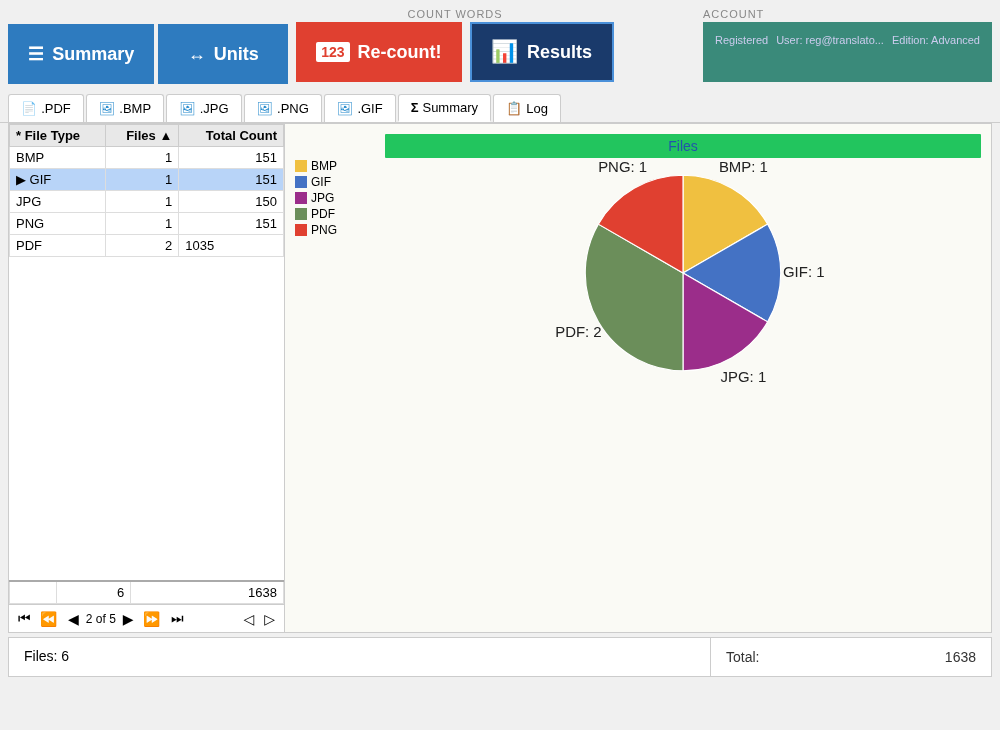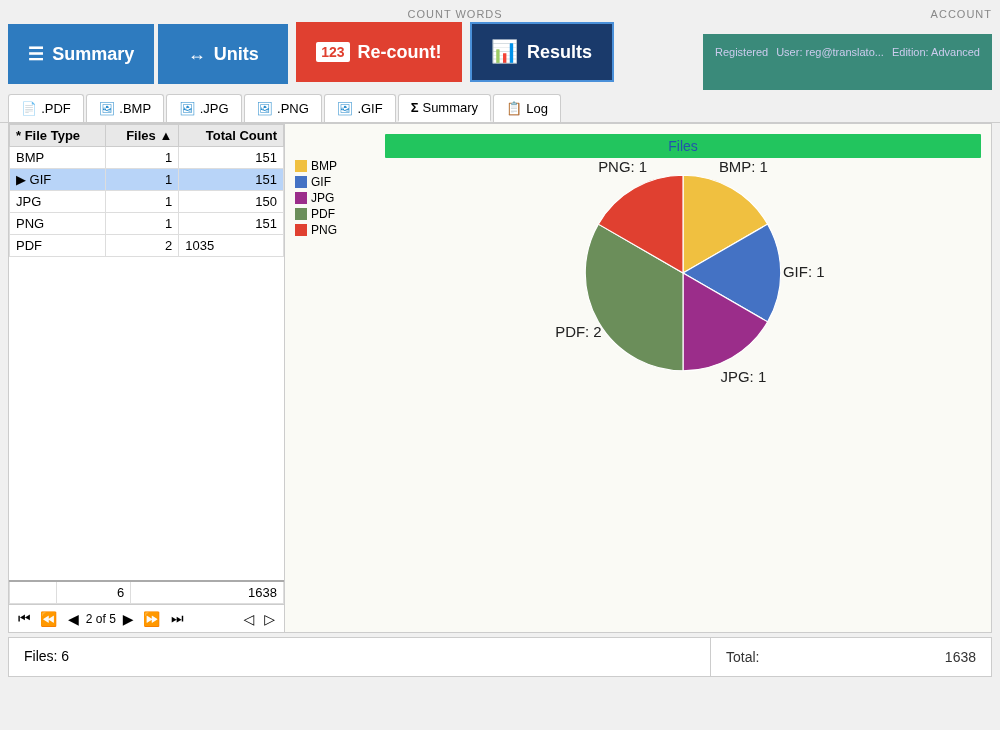--- a/index.html
+++ b/index.html
@@ -208,21 +208,21 @@
       </button>
       <button class="toolbar-btn btn-results">
         <span style="font-size:22px;">📊</span>
         <span>Results</span>
       </button>
     </div>
   </div>
 
   <div style="flex:1;"></div>
 
-  <div style="display:flex;flex-direction:column;align-items:flex-end;gap:12px;">
+  <div style="display:flex;flex-direction:column;align-items:flex-start;">
     <div class="section-label">ACCOUNT</div>
     <button class="toolbar-btn btn-account" style="height:60px;">
       <span style="font-size:11px;color:#cce;">Registered</span>
       <span style="font-size:11px;color:#cce;">User: reg@translato...</span>
       <span style="font-size:11px;color:#cce;">Edition: Advanced</span>
     </button>
   </div>
 </div>
 
 <div class="tabs-bar">

